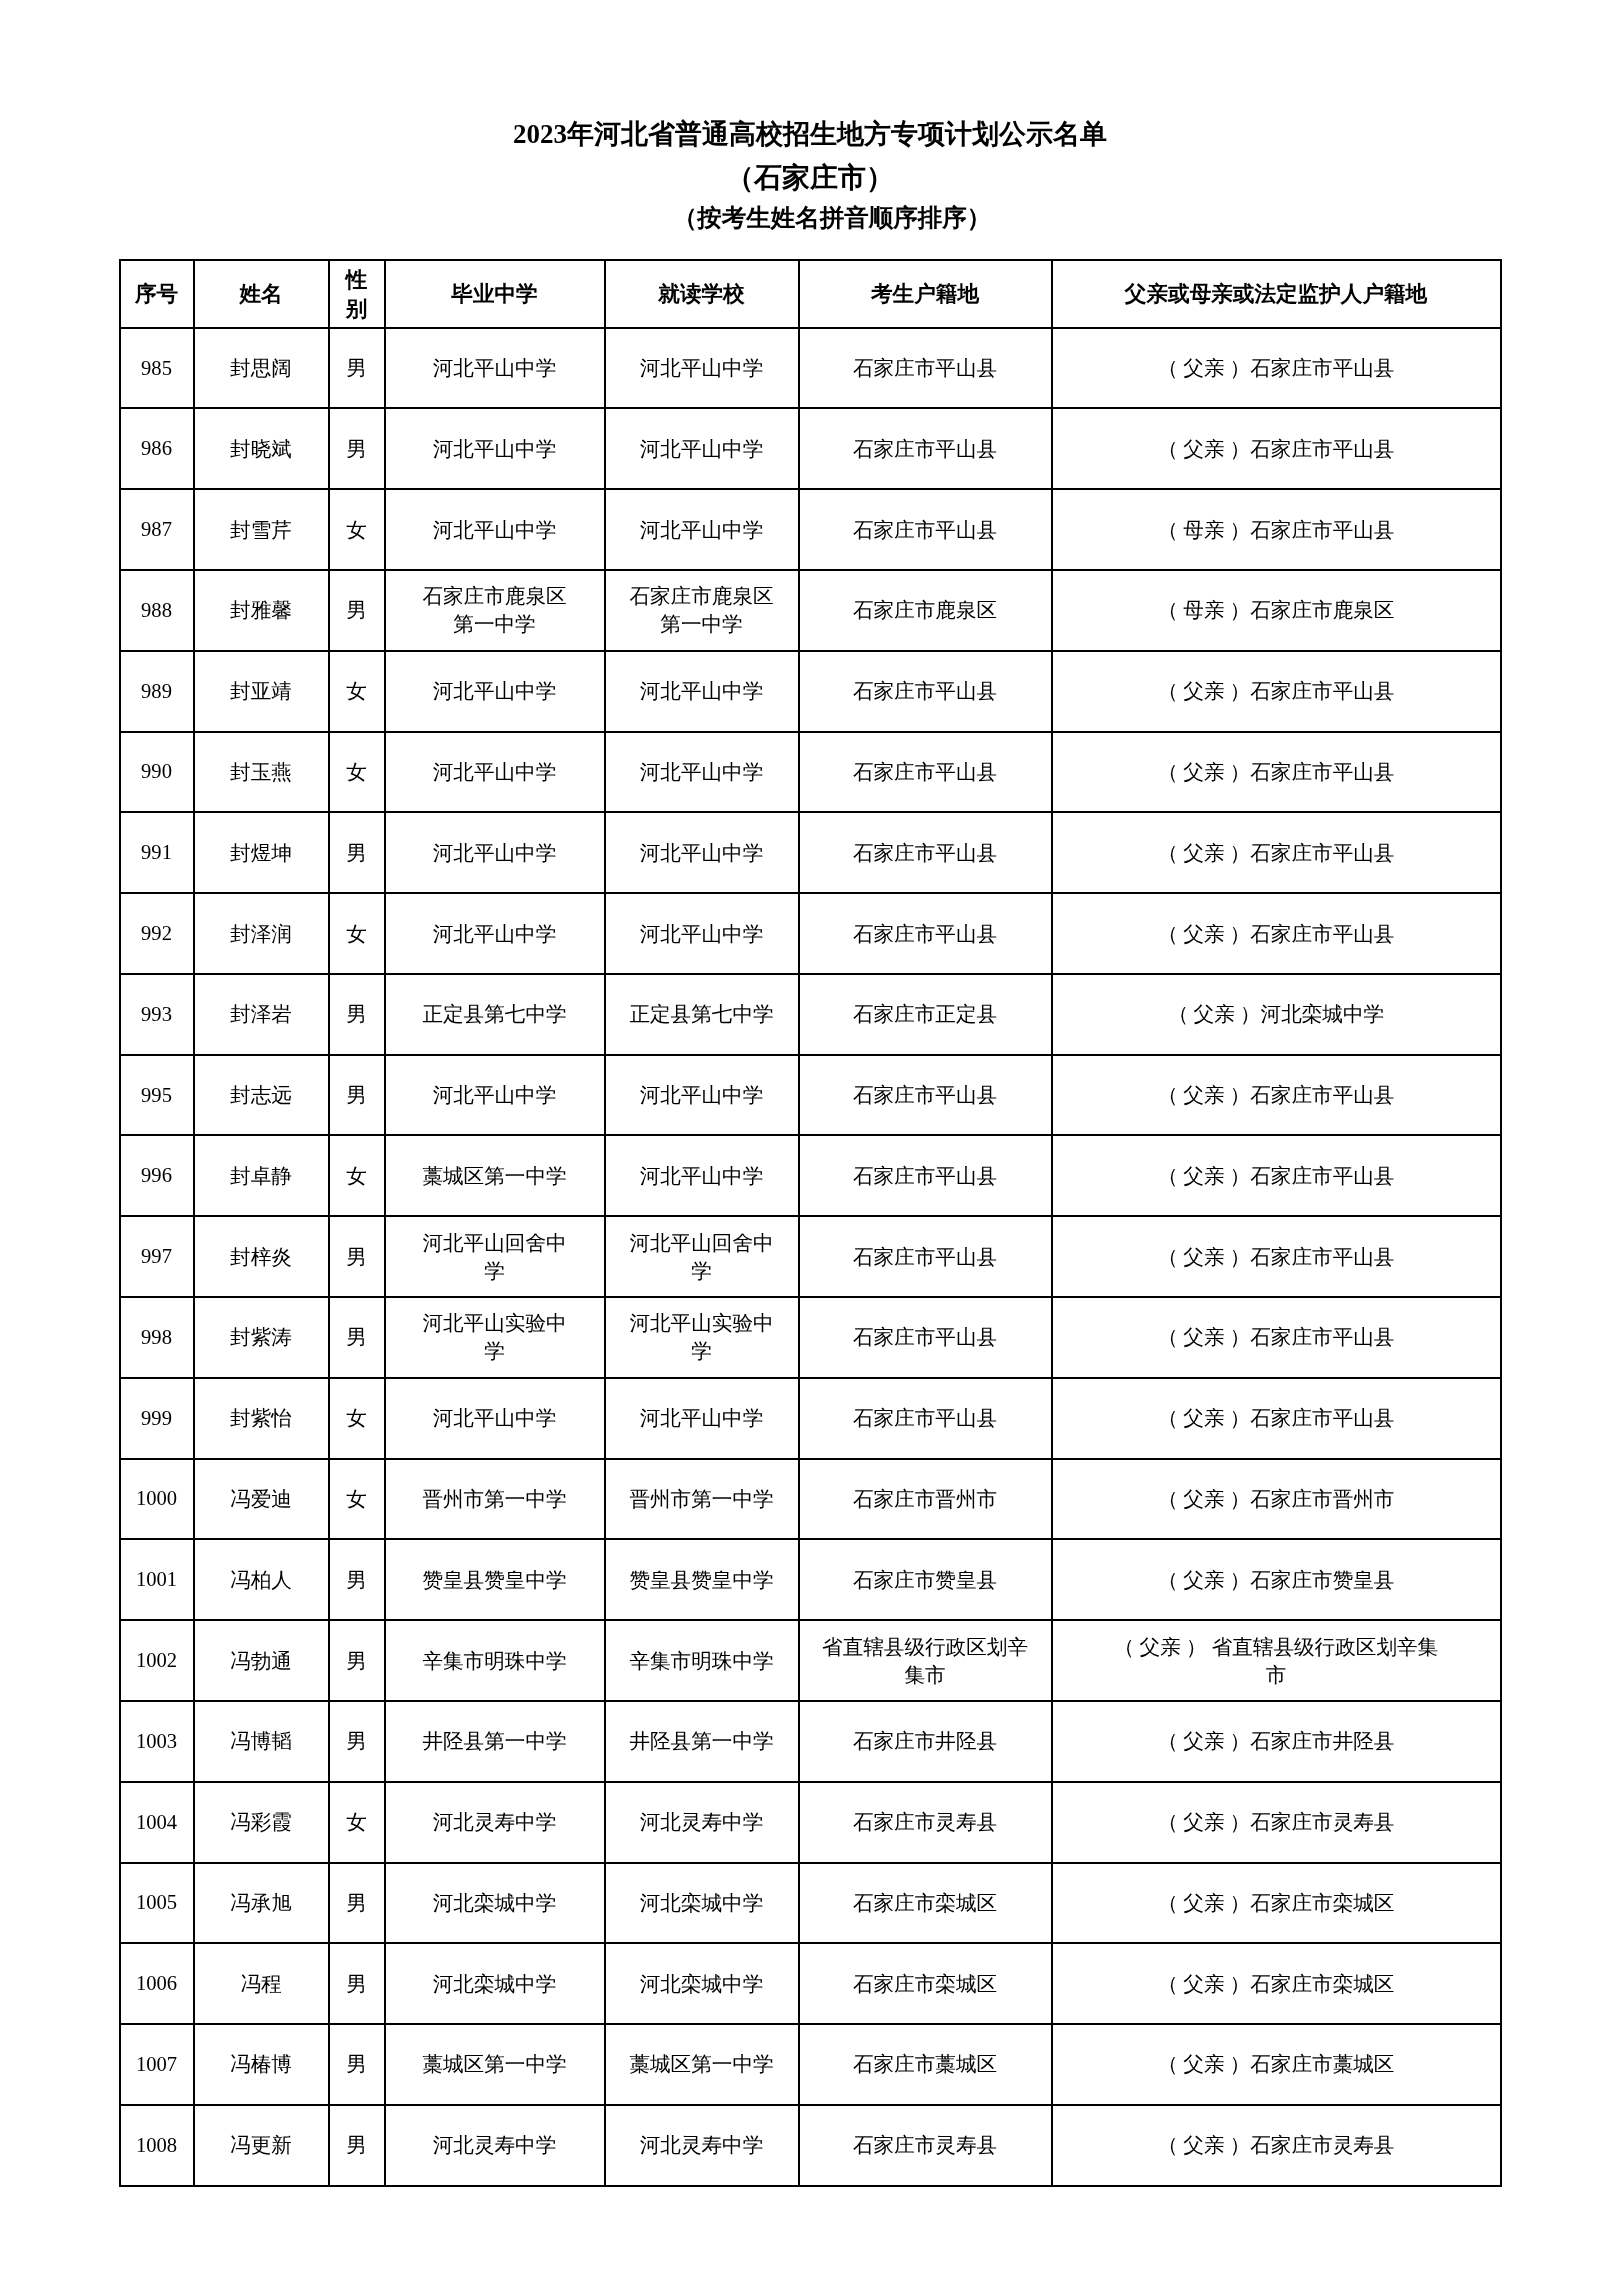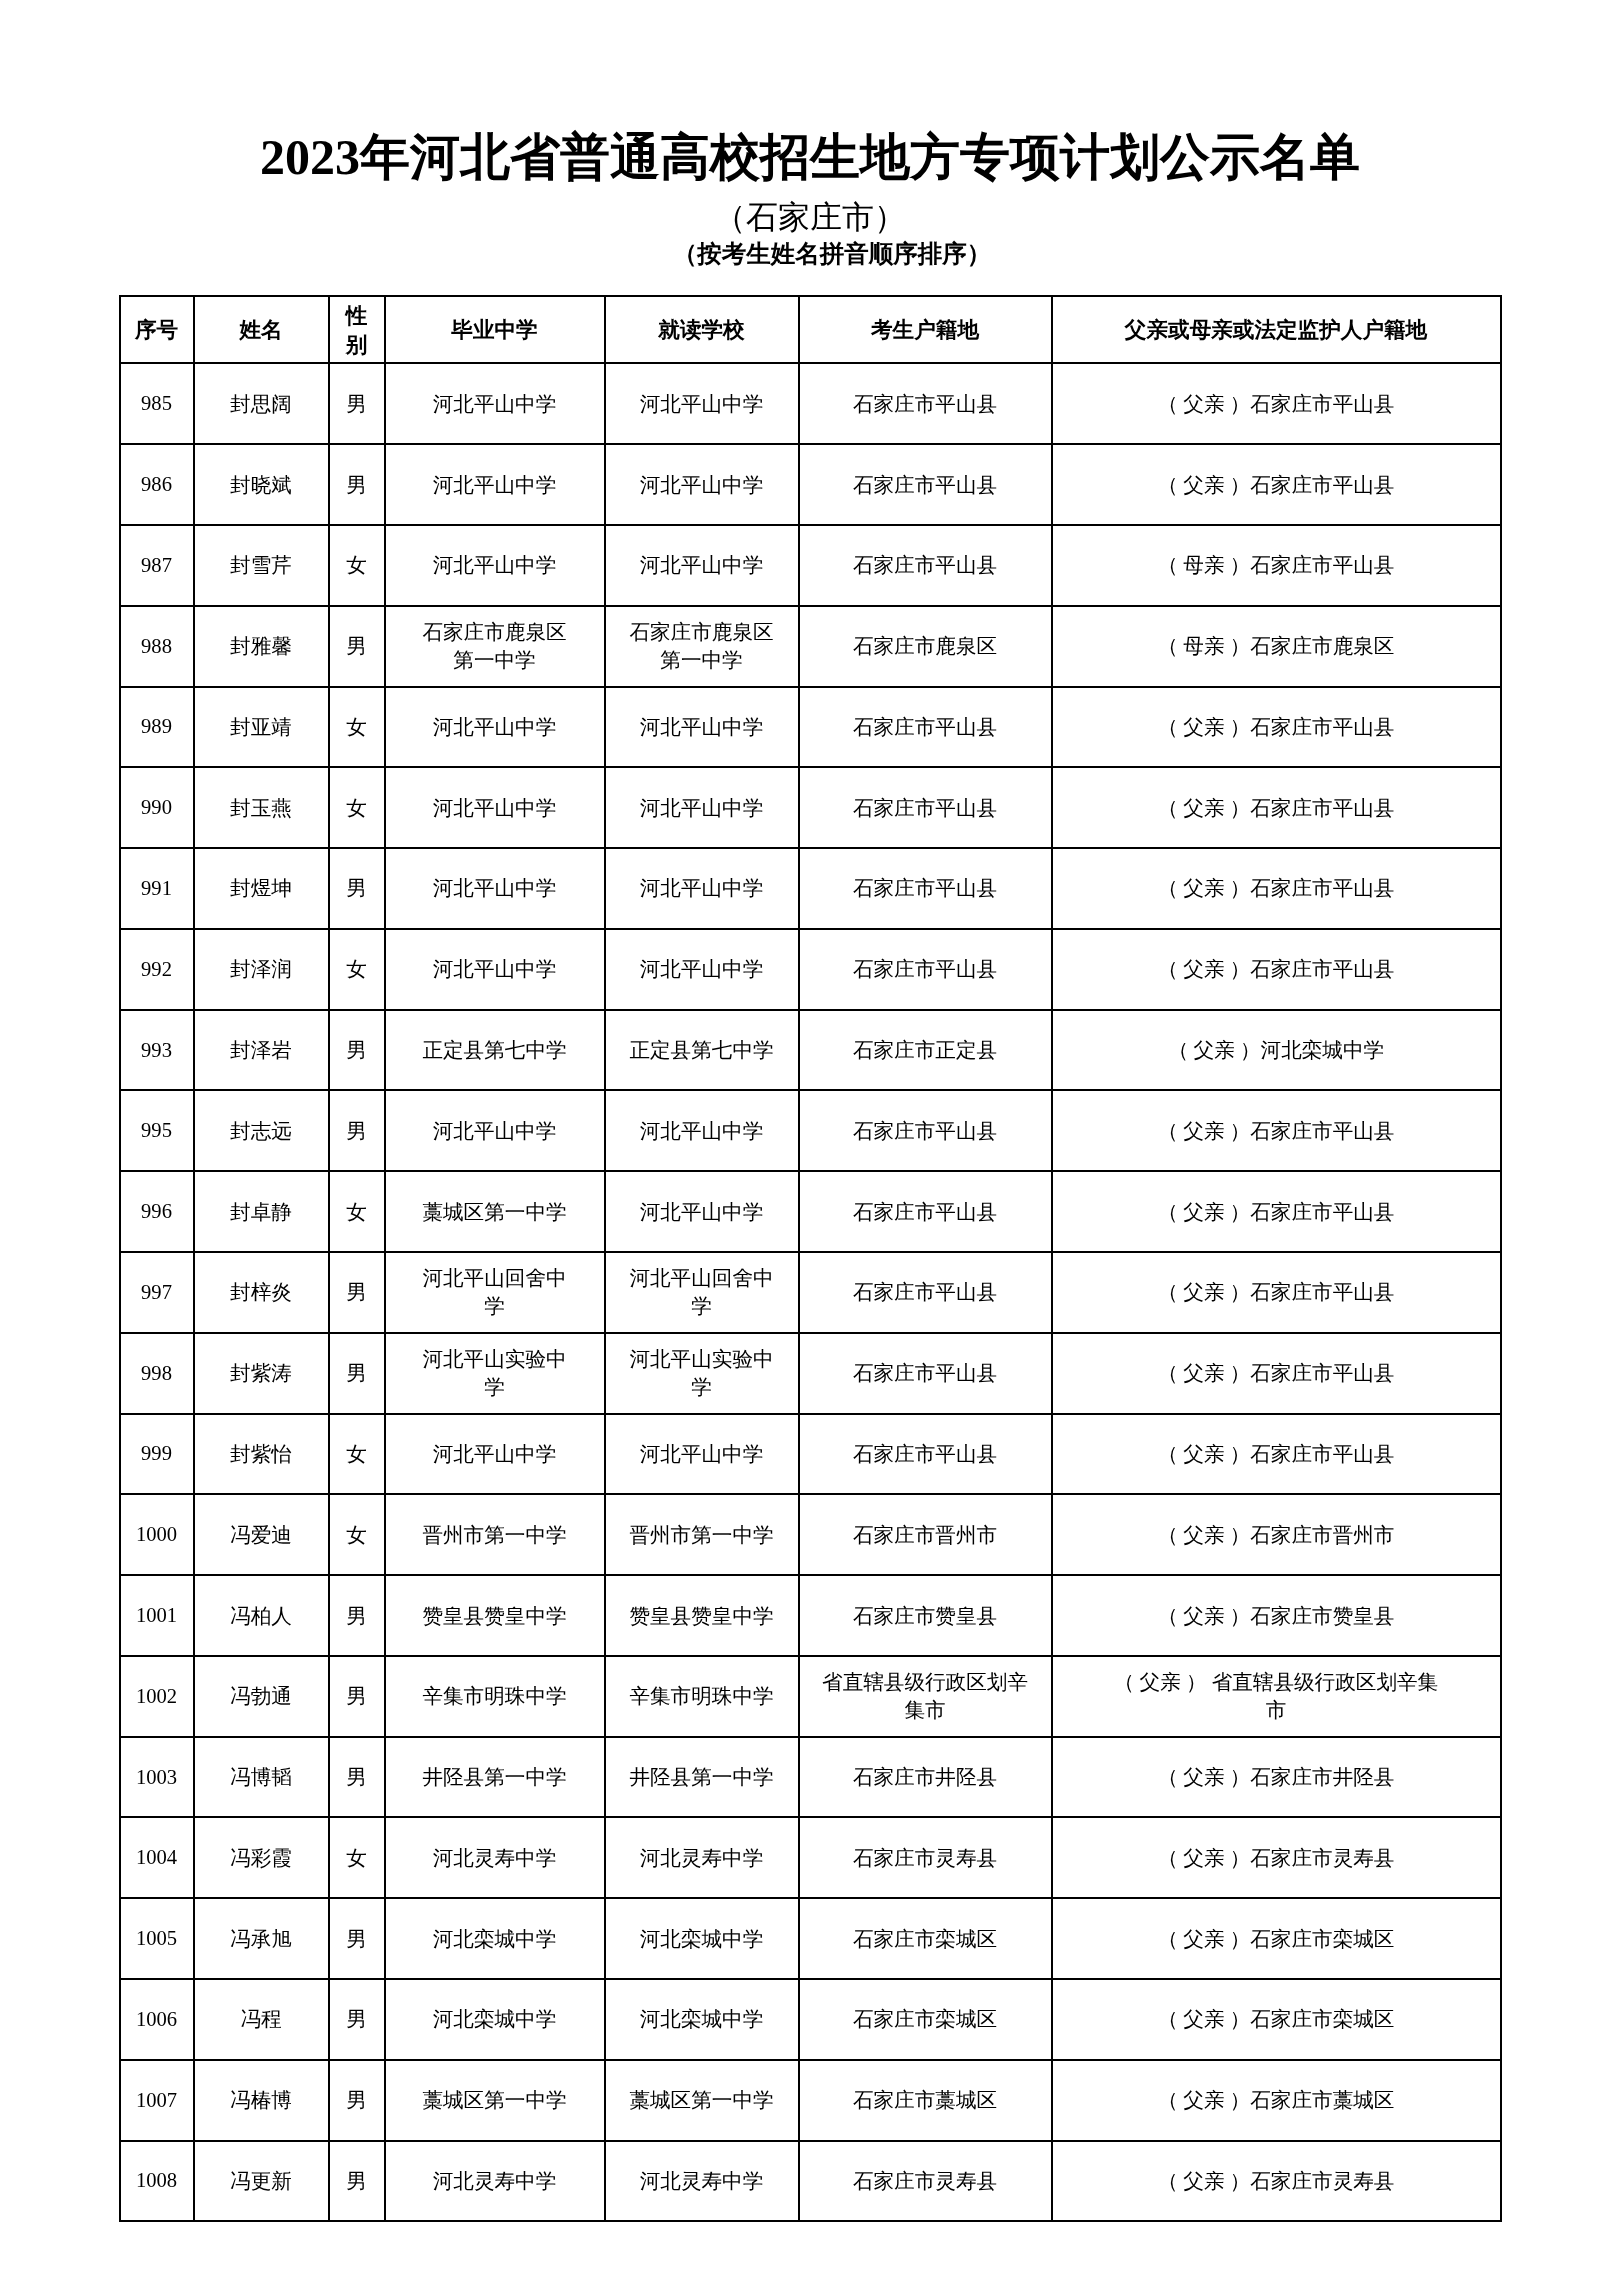--- a/index.html
+++ b/index.html
@@ -17,28 +17,28 @@
     font-family: "Liberation Serif", "DejaVu Serif", serif;
     box-sizing: border-box;
     padding-top: 118px;
     overflow: hidden;
   }
   .title-block {
     text-align: center;
     line-height: 1.25;
   }
   .title-main {
-    font-size: 50px;
+    font-size: 27px;
+    font-weight: bold;
+    margin: 0;
+  }
+  .title-sub {
+    font-size: 28px;
     font-weight: bold;
     margin: 8px;
-  }
-  .title-sub {
-    font-size: 32px;
-    font-weight: normal;
-    margin: 0;
   }
   .title-note {
     font-size: 24.5px;
     font-weight: bold;
     margin: 2px 0 0 0;
     padding-left: 44px;
   }
   table.roster {
     border-collapse: collapse;
     table-layout: fixed;

